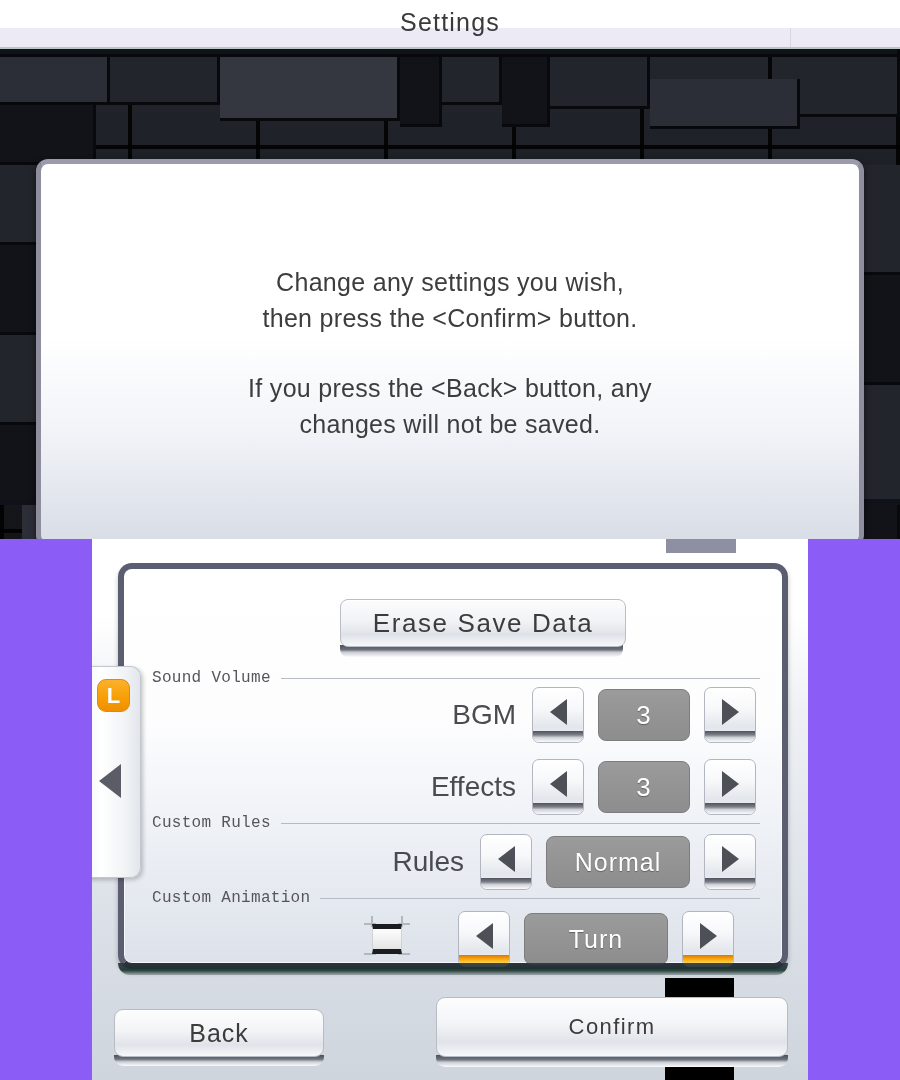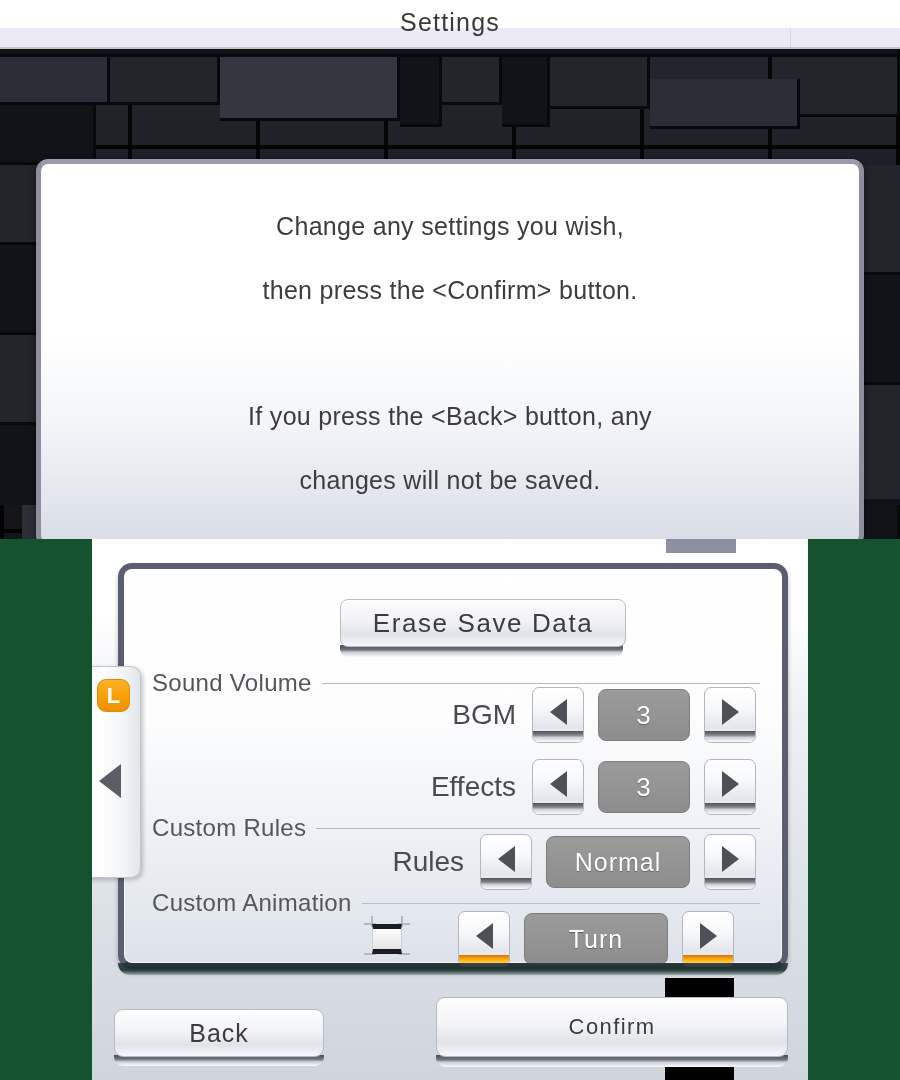--- a/index.html
+++ b/index.html
@@ -4,21 +4,21 @@
 <title>Settings</title>
 <style>
   * { box-sizing: border-box; margin: 0; padding: 0; }
   html, body {
     width: 900px; height: 1080px;
     background: #000;
     font-family: "Liberation Sans", "DejaVu Sans", sans-serif;
     overflow: hidden;
   }
 
-  #app { position: relative; width: 900px; height: 1080px; background: #14532d; }
+  #app { position: relative; width: 900px; height: 1080px; background: #8b5cf6; }
 
   
   .titlebar {
     position: absolute; left: 0; top: 0; width: 900px; height: 48px;
     background: #ffffff;
     display: flex; align-items: center; justify-content: center;
   }
   .titlebar-lower {
     position: absolute; left: 0; top: 28px; width: 900px; height: 20px;
     background: #eceaf4;
@@ -71,21 +71,21 @@
     border: 5px solid #9b9bab;
     border-bottom-color: #2b2f3d;
     border-left-color: #8e8e9e;
     border-right-color: #8e8e9e;
     box-shadow: 0 3px 6px rgba(0,0,0,.55);
   }
   .top-dialog-inner {
     position: absolute; inset: 0;
     border-radius: 8px;
     display: flex; flex-direction: column;
-    align-items: center; justify-content: center; gap: 28px;
+    align-items: center; justify-content: center;
   }
   .dlg-line {
     font-size: 25px; color: #3d3d3d; line-height: 36px;
     text-align: center; letter-spacing: .3px;
   }
   .dlg-gap { height: 34px; }
 
   
   .bottom-screen {
     position: absolute; left: 92px; top: 539px; width: 716px; height: 541px;
@@ -128,22 +128,22 @@
     border-radius: 0 0 8px 8px;
     background: linear-gradient(to bottom, #4c4f57 0%, #6e727c 40%, #c9ccd3 60%, #fafbfc 100%);
   }
 
   
   .section {
     position: absolute; left: 28px; display: flex; align-items: center;
     width: 608px;
   }
   .section-label {
-    font-size: 24px; color: #55565c; letter-spacing: .3px;
-    white-space: nowrap; padding-right: 10px;
+    font-size: 16px; color: #55565c; letter-spacing: .3px;
+    white-space: nowrap; padding-right: 10px; font-family: Liberation Mono, monospace;
   }
   .section-rule {
     flex: 1; height: 1px; background: #b6bac3;
   }
 
   
   .row {
     position: absolute; display: flex; align-items: center;
     height: 56px;
   }

